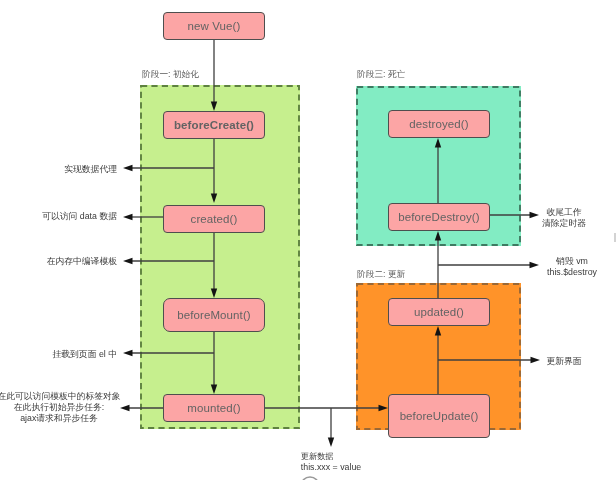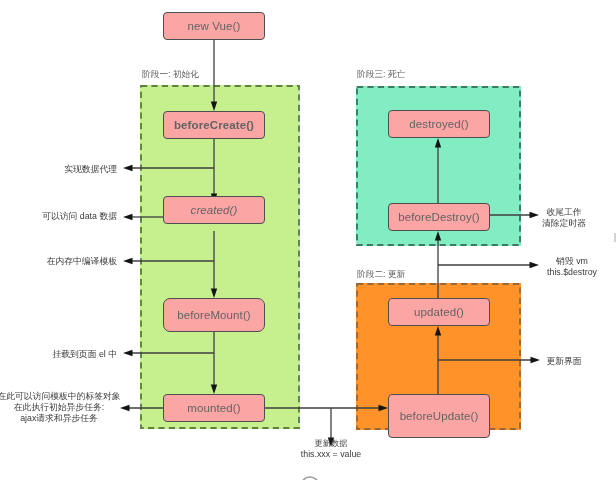--- a/index.html
+++ b/index.html
@@ -107,21 +107,21 @@
       <g>
         <polyline points="490,215 530.7,215" fill="none" stroke="#3f3f3f" stroke-width="1.3"></polyline>
         <polygon points="539,215 529.5,218.2 529.5,211.8" fill="#141414"></polygon>
       </g>
       <circle cx="310" cy="486" r="9" fill="none" stroke="#9a9a9a" stroke-width="1.5"></circle>
       <line x1="615" y1="233" x2="615" y2="242" stroke="#d3d3d3" stroke-width="2"></line>
     </svg>
   <div id="nodes">
       <div class="node" style="left: 163px; top: 12px; width: 102px; height: 28px;">new Vue()</div>
       <div class="node" style="left: 163px; top: 111px; width: 102px; height: 28px; font-weight: bold;">beforeCreate()</div>
-      <div class="node" style="left: 163px; top: 196px; width: 102px; height: 28px; font-style: italic;">created()</div>
+      <div class="node" style="left: 163px; top: 205px; width: 102px; height: 28px;">created()</div>
       <div class="node" style="left: 163px; top: 298px; width: 102px; height: 34px; border-radius: 7px;">beforeMount()</div>
       <div class="node" style="left: 163px; top: 394px; width: 102px; height: 28px;">mounted()</div>
       <div class="node" style="left: 388px; top: 110px; width: 102px; height: 28px;">destroyed()</div>
       <div class="node" style="left: 388px; top: 203px; width: 102px; height: 28px;">beforeDestroy()</div>
       <div class="node" style="left: 388px; top: 298px; width: 102px; height: 28px;">updated()</div>
       <div class="node" style="left: 388px; top: 394px; width: 102px; height: 44px;">beforeUpdate()</div>
     </div>
   <div id="annos">
       <div class="ann" style="position: absolute; line-height: 11px; right: 499px; text-align: right; top: 163.5px;">
         <div>实现数据代理</div>
@@ -144,18 +144,18 @@
         <div>收尾工作</div>
         <div>清除定时器</div>
       </div>
       <div class="ann" style="position: absolute; line-height: 11px; left: 572px; text-align: center; transform: translateX(-50%); top: 256px;">
         <div>销毁 vm</div>
         <div>this.$destroy</div>
       </div>
       <div class="ann" style="position: absolute; line-height: 11px; left: 564px; text-align: center; transform: translateX(-50%); top: 355.5px;">
         <div>更新界面</div>
       </div>
-      <div class="ann" style="position: absolute; line-height: 11px; font-size: 8.2px; left: 331px; text-align: center; transform: translateX(-50%); top: 438px;">
+      <div class="ann" style="position: absolute; line-height: 11px; font-size: 8.2px; left: 331px; transform: translateX(-50%); top: 451px;">
         <div style="font-size: 8.2px;">更新数据</div>
         <div style="font-size: 8.8px;">this.xxx = value</div>
       </div>
     </div>
 </div>
 
 </body></html>

